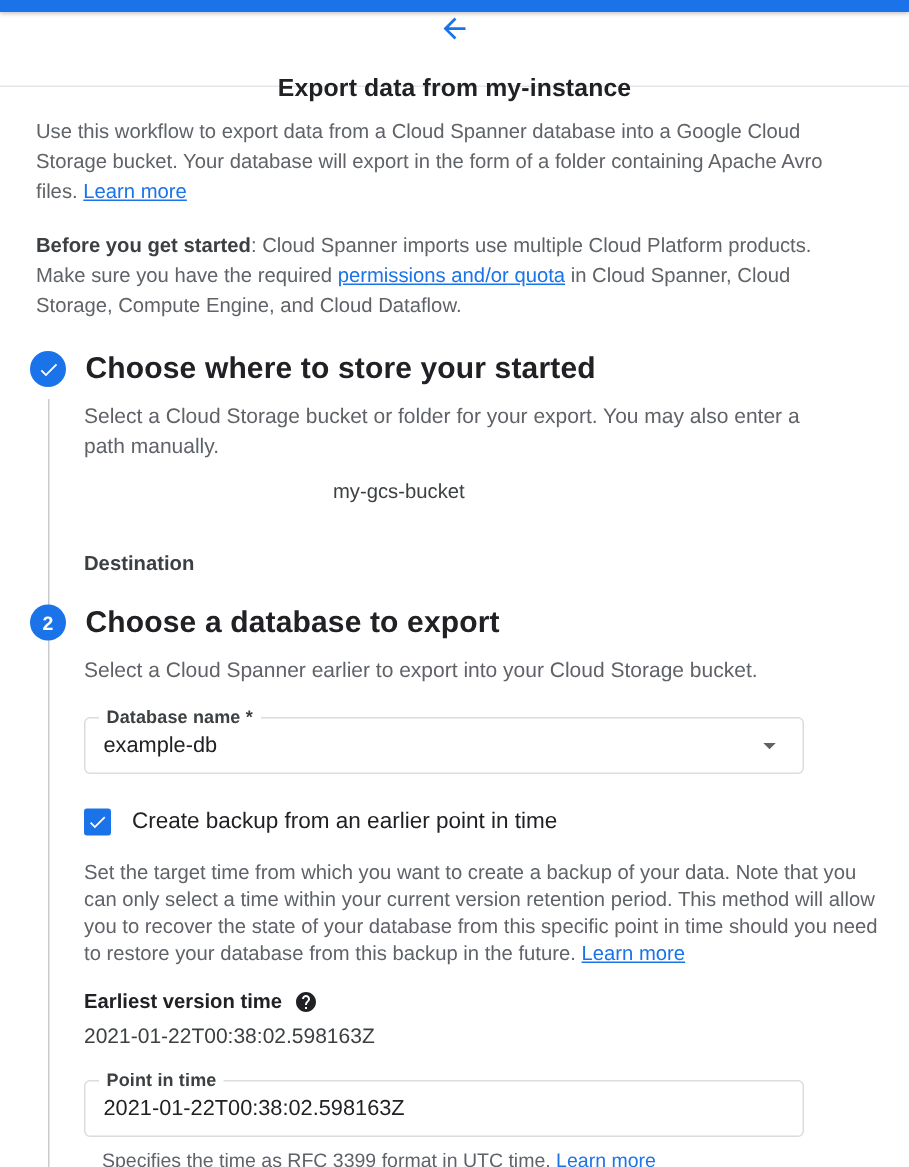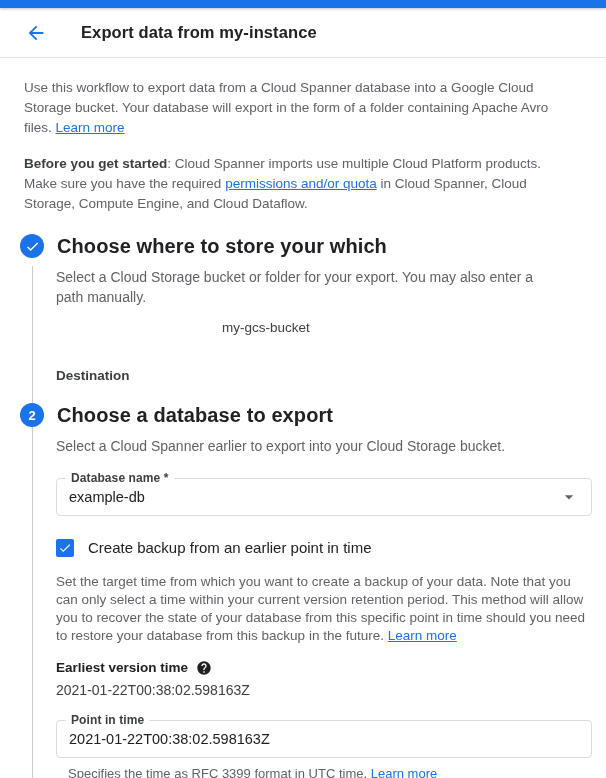--- a/index.html
+++ b/index.html
@@ -4,23 +4,23 @@
 <style>
   * { margin:0; padding:0; box-sizing:border-box; }
   html,body { background:#f1f3f4; }
   body { font-family:"Liberation Sans", sans-serif; }
   .page {
     position:relative; width:606px; height:778px; background:#ffffff;
     overflow:hidden; margin:0 auto;
   }
   .topbar { height:8px; background:#1a73e8; box-shadow:0 1px 3px rgba(0,0,0,.25); position:relative; z-index:5; }
   .header {
-    display:flex; align-items:center; gap:33px; height:50px;
+    display:flex; align-items:center; gap:20px; height:50px;
     padding:0 24px; border-bottom:1px solid #e3e5e8; background:#fff;
-    position:relative; z-index:4;
+    position:relative; z-index:4;flex-direction:column;
   }
   .back-btn { background:none; border:none; cursor:pointer; width:24px; height:24px; display:flex; align-items:center; justify-content:center; }
   .page-title { font-size:16.5px; font-weight:700; color:#202124; letter-spacing:.1px; }
 
   .vline { position:absolute; left:32px; top:266px; bottom:0; width:1px; background:#c8cbce; z-index:0; }
 
   .content { position:relative; z-index:1; }
   .para { margin:20px 24px 0; width:545px; font-size:13.5px; line-height:20px; color:#5f6368; }
   .para b { color:#3c4043; font-weight:700; }
   a.link { color:#1a73e8; text-decoration:underline; cursor:pointer; }
@@ -35,21 +35,21 @@
   .step-title { font-size:20px; font-weight:700; color:#202124; letter-spacing:.1px; }
 
   .step-body { margin-left:56px; margin-right:16px; }
   .step-desc { margin-top:9px; width:500px; font-size:14px; line-height:20px; color:#5f6368; }
 
   .dest-row { display:flex; margin-top:13px; font-size:13.5px; }
   .dest-label { font-weight:700; color:#3c4043; width:166px;margin-top:48px; }
   .dest-value { color:#3c4043; }
 
   .field {
-    position:relative; width:536px; height:38px; margin-top:22px;
+    position:relative; width:480px; height:38px; margin-top:22px;
     border:1px solid #dadce0; border-radius:4px; background:#fff;
     display:flex; align-items:center; padding:0 12px;
   }
   .field-label {
     position:absolute; top:-8px; left:9px; background:#fff; padding:0 5px;
     font-size:12px; font-weight:700; color:#3c4043; letter-spacing:.1px;
   }
   .field-value { font-size:14.5px; color:#202124; }
   .select-field { cursor:pointer; }
   .dd-arrow { margin-left:auto; display:flex; }
@@ -108,21 +108,21 @@
 
     <div class="step">
       <div class="step-header">
         <div class="step-icon">
           <span style="display:flex;">
             <svg width="15" height="15" viewBox="0 0 24 24" fill="#ffffff">
                 <path d="M9 16.17L4.83 12l-1.42 1.41L9 19 21 7l-1.41-1.41z"></path>
               </svg>
           </span>
         </div>
-        <div class="step-title">Choose where to store your which</div>
+        <div class="step-title">Choose where to store your started</div>
       </div>
       <div class="step-body">
         <p class="step-desc" style="width:480px;">Select a Cloud Storage bucket or folder for your export. You may also enter a path manually.</p>
         <div class="dest-row">
           <div class="dest-label">Destination</div>
           <div class="dest-value">my-gcs-bucket</div>
         </div>
       </div>
     </div>
 

